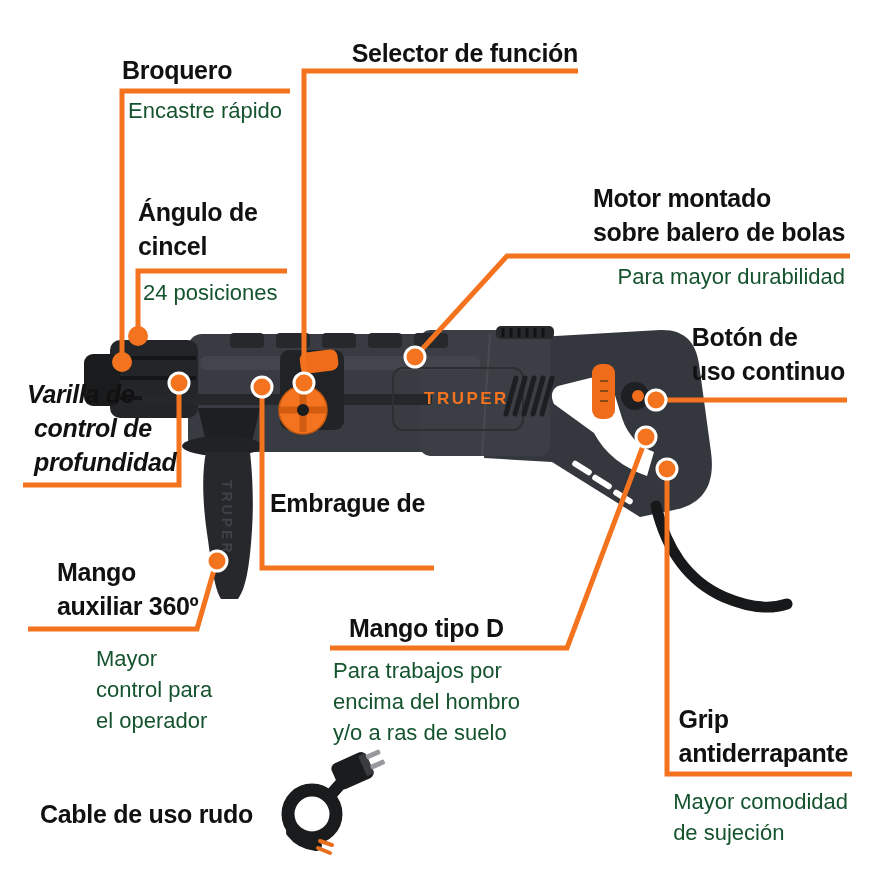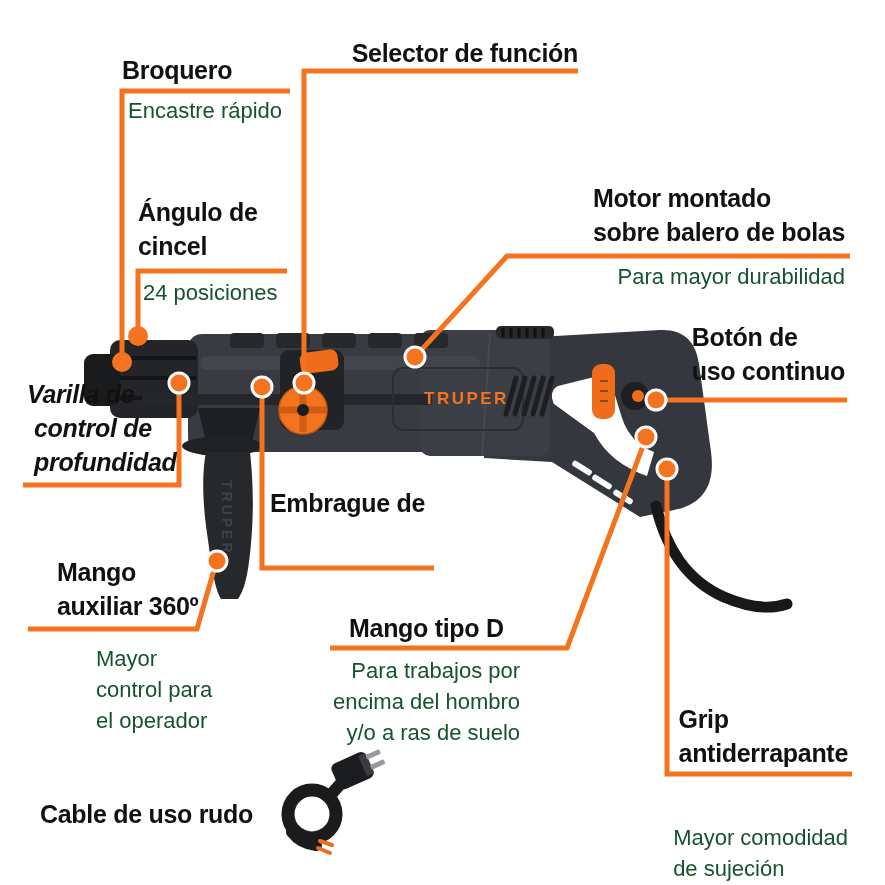--- a/index.html
+++ b/index.html
@@ -184,31 +184,31 @@
   </div>
   <div class="callout" style="left:57px;top:643px;margin-left:39px;">
     <span class="line s">Mayor</span>
     <span class="line s">control para</span>
     <span class="line s">el operador</span>
   </div>
 
   <div class="callout" style="left:349px;top:611px;text-align:right;">
     <span class="line t">Mango tipo D</span>
   </div>
-  <div class="callout" style="left:333px;top:655px;text-align:right;">
+  <div class="callout" style="left:333px;top:655px;">
     <span class="line s">Para trabajos por</span>
     <span class="line s">encima del hombro</span>
     <span class="line s">y/o a ras de suelo</span>
   </div>
 
   <div class="callout right" style="right:37px;top:702px;">
     <span class="line t">Grip</span>
     <span class="line t">antiderrapante</span>
   </div>
-  <div class="callout right" style="right:37px;top:786px;margin-top:36px;">
+  <div class="callout right" style="right:37px;top:786px;">
     <span class="line s">Mayor comodidad</span>
     <span class="line s">de sujeción</span>
   </div>
 
   <div class="callout" style="left:40px;top:797px;">
     <span class="line t">Cable de uso rudo</span>
   </div>
 
 </div>
 

